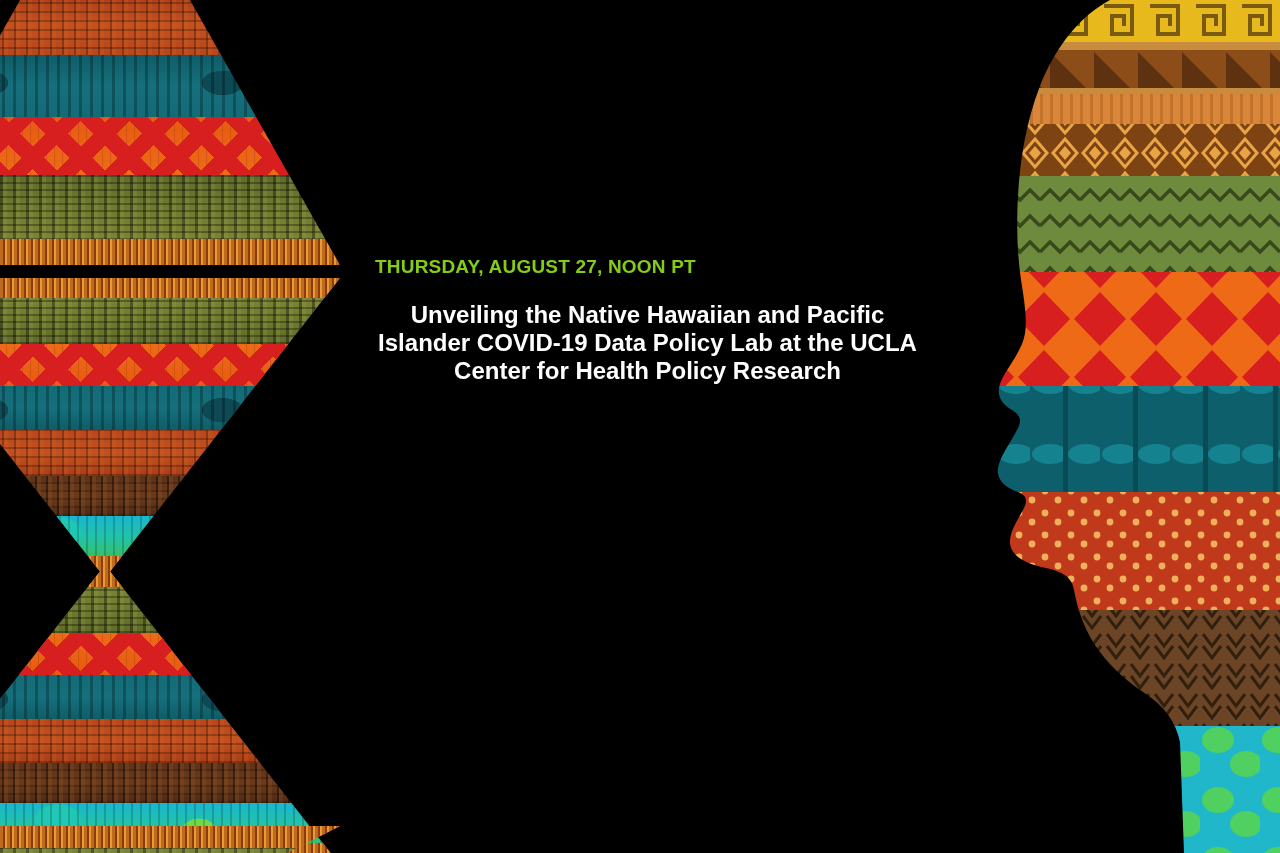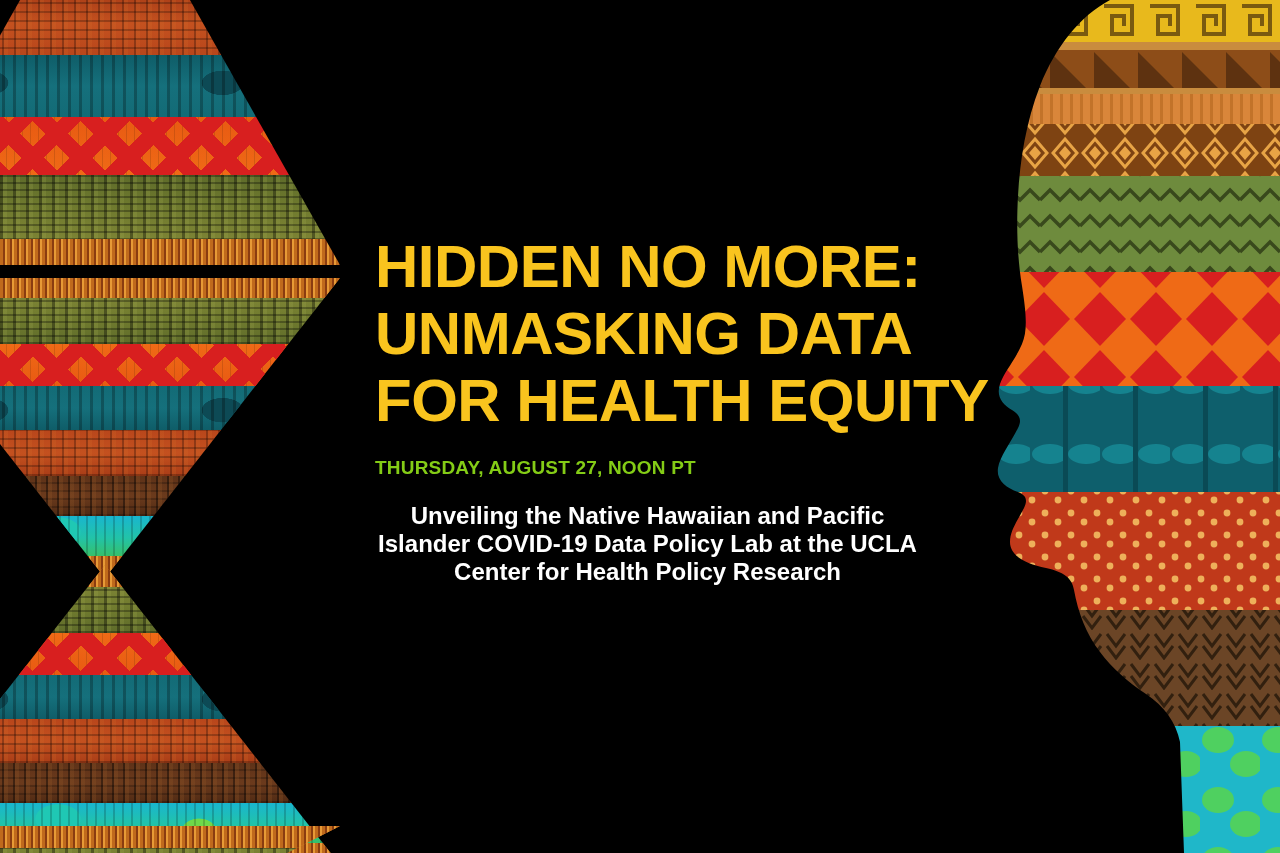--- a/index.html
+++ b/index.html
@@ -161,23 +161,20 @@
     <div class="tri" style="top:826px;height:120px;clip-path: polygon(0% 0%, 100% 0%, 50% 100%);">
       <div class="bands">
         <div class="band b-orangefine" style="height:22px"></div>
         <div class="band b-olive" style="height:50px"></div>
 
       </div>
     </div>
   </div>
 
   <div id="text-block">
-    <h1 id="headline">HIDDEN NO MORE:
-UNMASKING DATA
-FOR HEALTH EQUITY</h1>
     <div id="subhead">THURSDAY, AUGUST 27, NOON PT</div>
     <div id="description">Unveiling the Native Hawaiian and Pacific Islander COVID-19 Data Policy Lab at the UCLA Center for Health Policy Research</div>
   </div>
 
   <div id="face-figure">
     <svg width="320" height="853" viewBox="0 0 320 853" xmlns="http://www.w3.org/2000/svg">
       <defs>
         <clipPath id="headClip">
 
           <path d="M320,0

